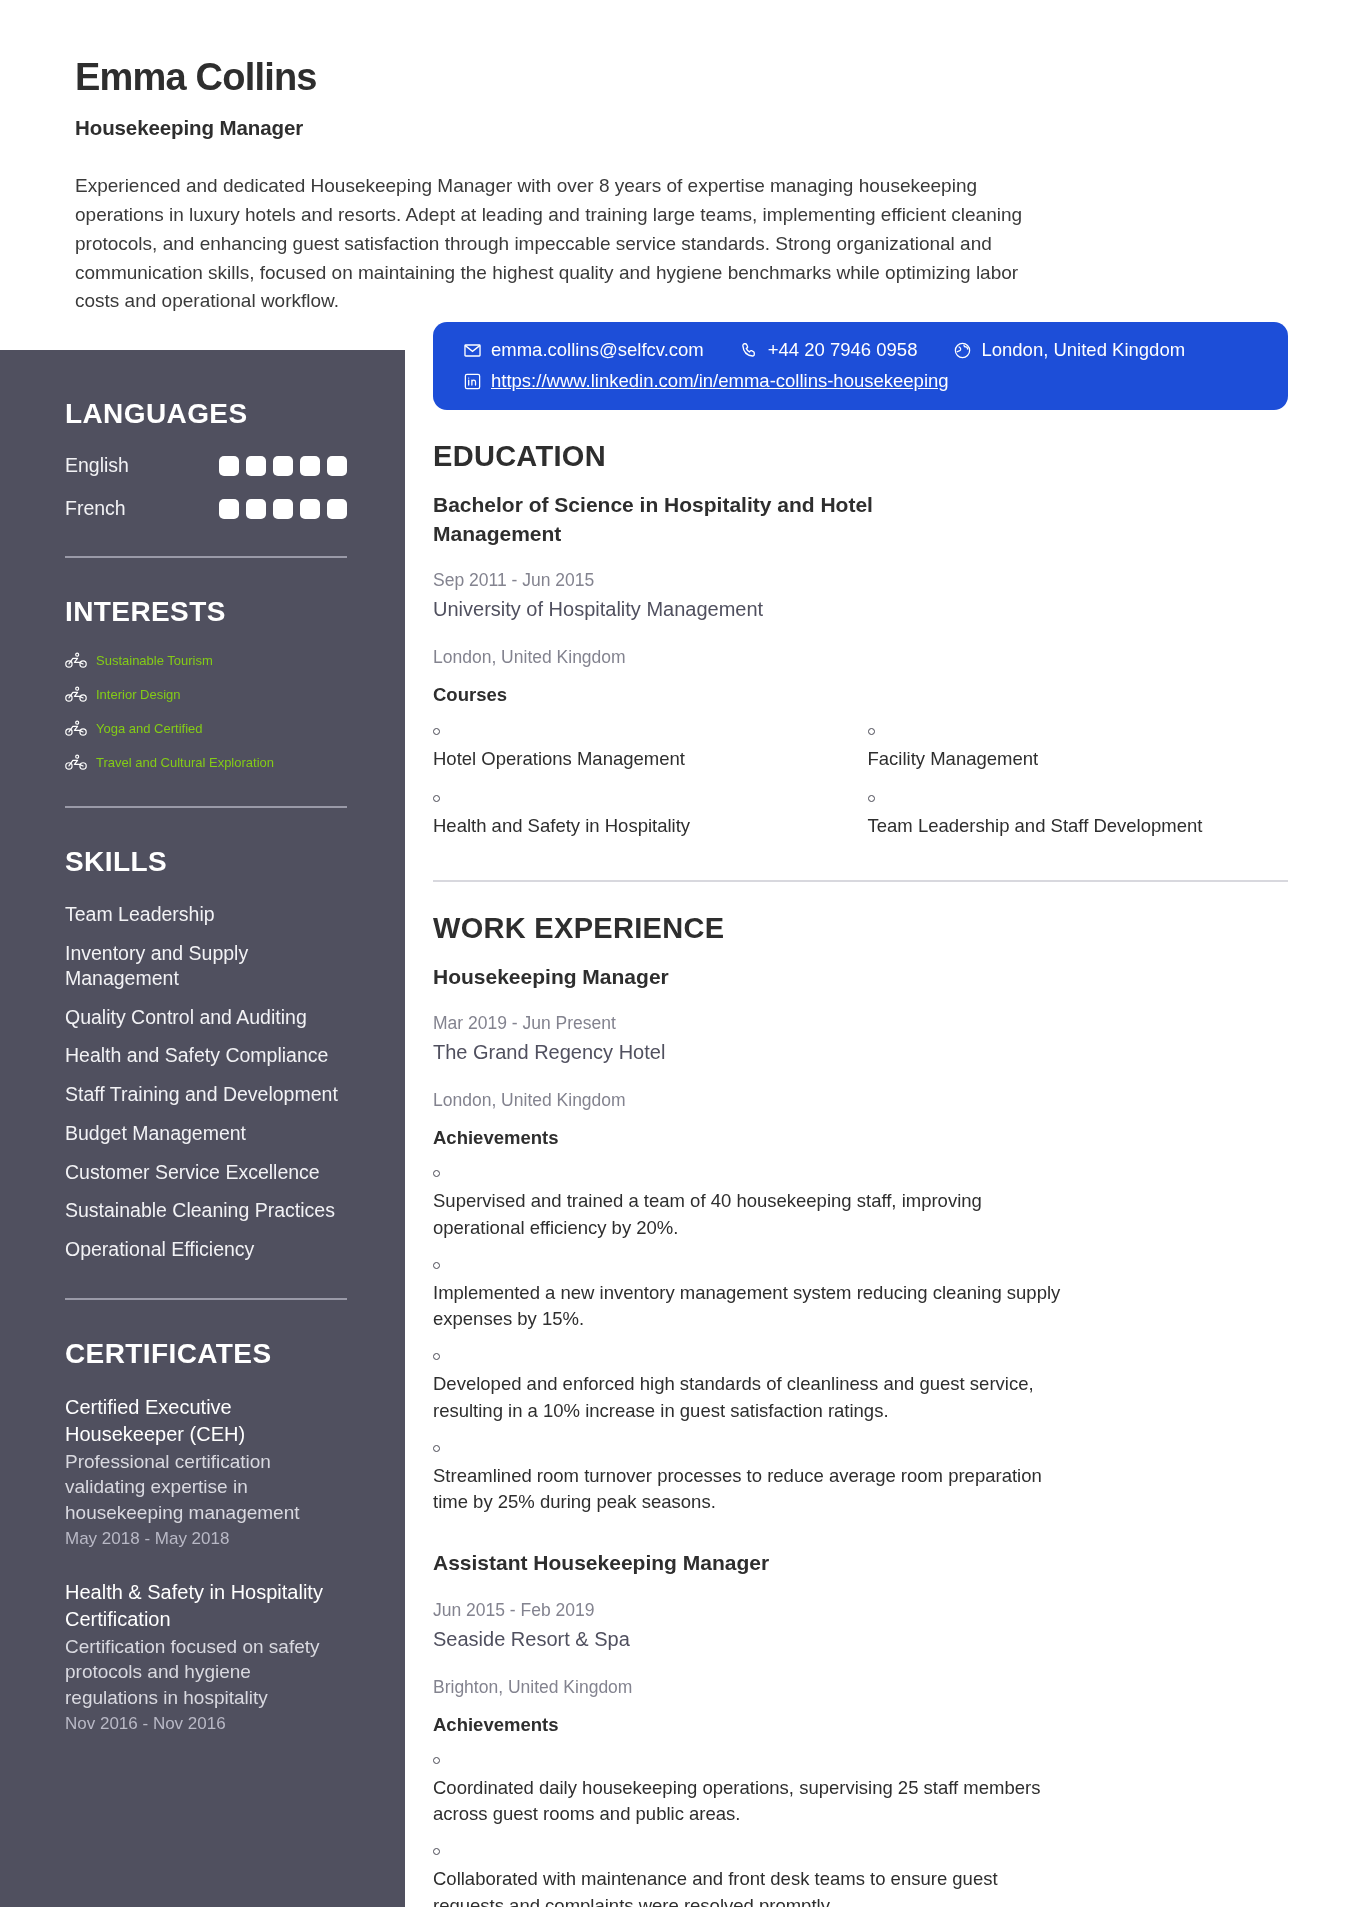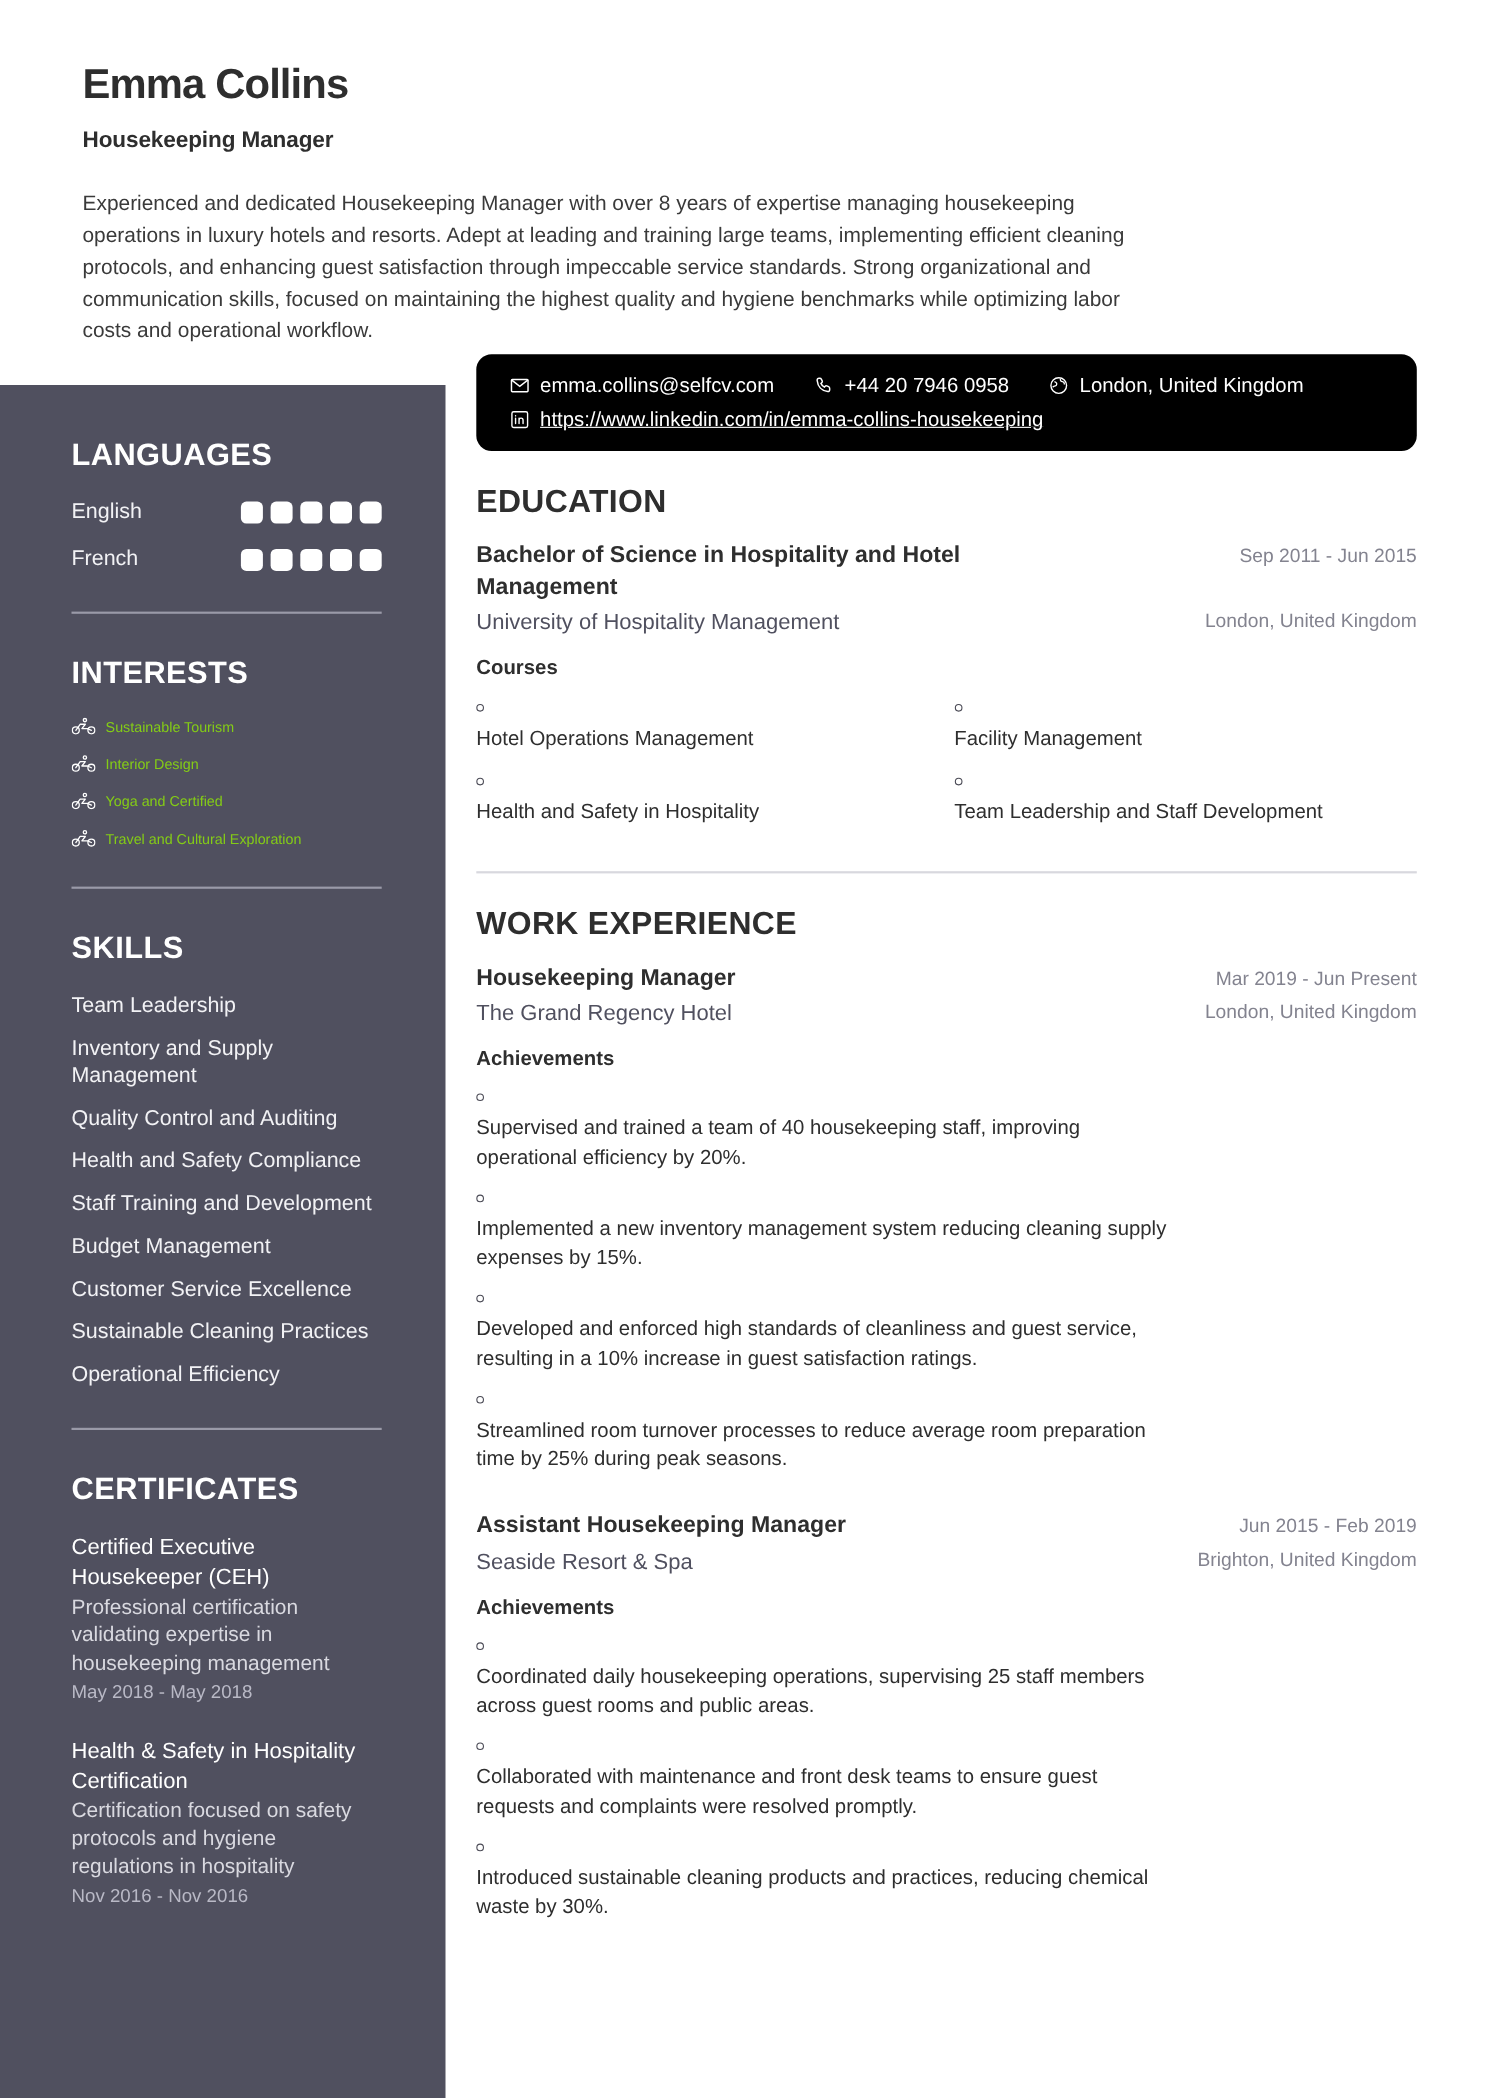--- a/index.html
+++ b/index.html
@@ -108,21 +108,21 @@
     color:#b9b9c6;
     margin-top:3px;
   }
 
   
   .main { flex:1; padding:0 62px 60px 0; position:relative; }
 
   .contact-bar {
     margin-left:28px;
     margin-top:-28px;
-    background:#000000;
+    background:#1d4ed8;
     border-radius:14px;
     padding:17px 30px 18px 30px;
     color:#ffffff;
   }
   .contact-line {
     display:flex;
     align-items:center;
     gap:36px;
     flex-wrap:wrap;
     margin-bottom:9px;
@@ -147,20 +147,21 @@
     margin:30px 0 18px 0;
   }
   .hr-main { height:1.5px; background:#d8d8de; margin:34px 0 0 0; }
 
   .entry { margin-bottom:8px; }
   .entry-row {
     display:flex;
     justify-content:space-between;
     align-items:flex-start;
     gap:18px;
+    flex-direction:column;
   }
   .entry-title {
     font-size:21px;
     font-weight:bold;
     color:#2e2e2e;
     line-height:1.35;
     max-width:560px;
   }
   .entry-date {
     font-size:17.5px;

